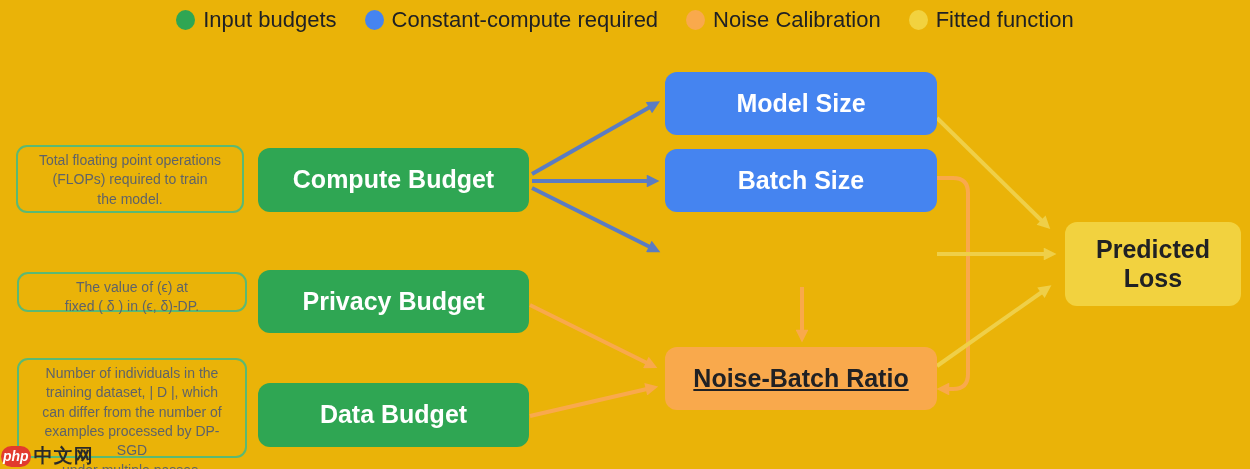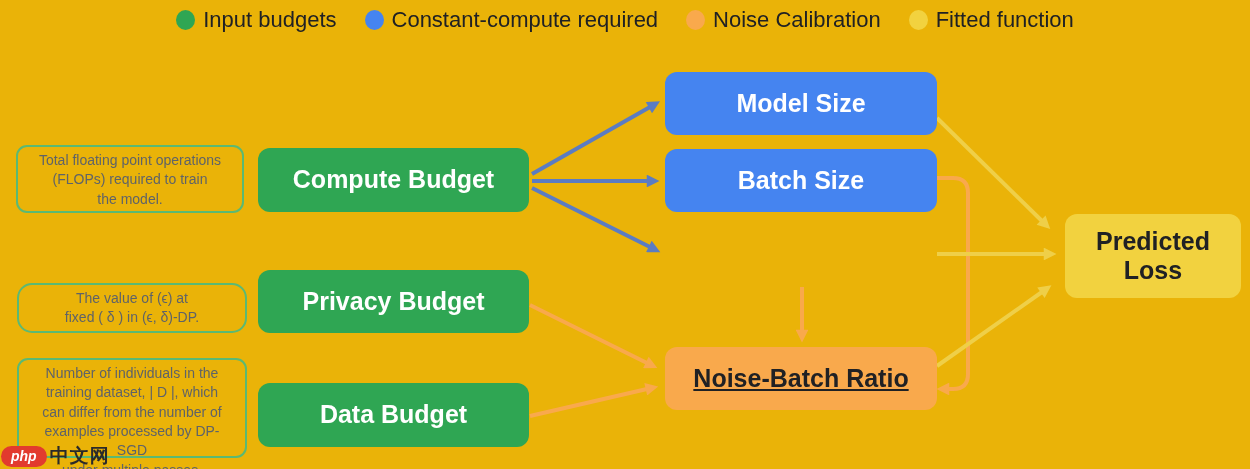--- a/index.html
+++ b/index.html
@@ -37,21 +37,21 @@
   .st-blue{stroke:var(--arrow-blue);}
   .st-orange{stroke:var(--arrow-orange);}
   .st-yellow{stroke:var(--arrow-yellow);}
   .mk-blue{fill:var(--arrow-blue);}
   .mk-orange{fill:var(--arrow-orange);}
   .mk-yellow{fill:var(--arrow-yellow);}
   
   .watermark{position:absolute;left:1px;top:443px;display:flex;align-items:center;gap:3px;z-index:5;}
   .wm-php{
     background:var(--wm-red);color:#ffffff;font-weight:bold;font-style:italic;
-    font-size:14px;line-height:21px;padding:0 10px;border-radius:11px;
+    font-size:14px;line-height:21px;padding:0 2px;border-radius:11px;
   }
   .wm-cn{color:#2a2a2a;font-weight:bold;font-size:19px;letter-spacing:1px;}
 </style>
 </head>
 <body>
 
 <div class="canvas">
 
   <div class="legend">
     <div class="legend-item">
@@ -92,34 +92,34 @@
     <path class="st st-orange" d="M802 287 L802 331" marker-end="url(#ah-orange)"></path>
     <path class="st st-orange" d="M937 178 L953 178 Q968 178 968 193 L968 374 Q968 389 953 389 L948 389" marker-end="url(#ah-orange)"></path>
     <path class="st st-yellow" d="M937 118 L1042 221" marker-end="url(#ah-yellow)"></path>
     <path class="st st-yellow" d="M937 254 L1045 254" marker-end="url(#ah-yellow)"></path>
     <path class="st st-yellow" d="M937 366 L1042 292" marker-end="url(#ah-yellow)"></path>
   </svg>
 
   <div class="ann" style="left:16px;top:145px;width:228px;height:68px;">Total floating point operations
 (FLOPs) required to train
 the model.</div>
-  <div class="ann" style="left:17px;top:283px;width:230px;height:50px;border-radius:15px;">The value of (ϵ) at
+  <div class="ann" style="left:17px;top:272px;width:230px;height:40px;">The value of (ϵ) at
 fixed ( δ ) in (ϵ, δ)-DP.</div>
   <div class="ann" style="left:17px;top:358px;width:230px;height:100px;">Number of individuals in the
 training dataset, | D |, which
 can differ from the number of
 examples processed by DP-SGD
 under multiple passes.</div>
 
   <div class="node green" style="left:258px;top:148px;width:271px;height:64px;">Compute Budget</div>
   <div class="node green" style="left:258px;top:270px;width:271px;height:63px;">Privacy Budget</div>
   <div class="node green" style="left:258px;top:383px;width:271px;height:64px;">Data Budget</div>
   <div class="node blue" style="left:665px;top:72px;width:272px;height:63px;">Model Size</div>
   <div class="node blue" style="left:665px;top:149px;width:272px;height:63px;">Batch Size</div>
   <div class="node orange" style="left:665px;top:347px;width:272px;height:63px;text-decoration:underline;">Noise-Batch Ratio</div>
-  <div class="node yellow" style="left:1065px;top:214px;width:176px;height:84px;">Predicted Loss</div>
+  <div class="node yellow" style="left:1065px;top:222px;width:176px;height:84px;">Predicted Loss</div>
 
   <div class="watermark">
     <span class="wm-php">php</span>
     <span class="wm-cn">中文网</span>
   </div>
 
 </div>
 
 </body></html>

